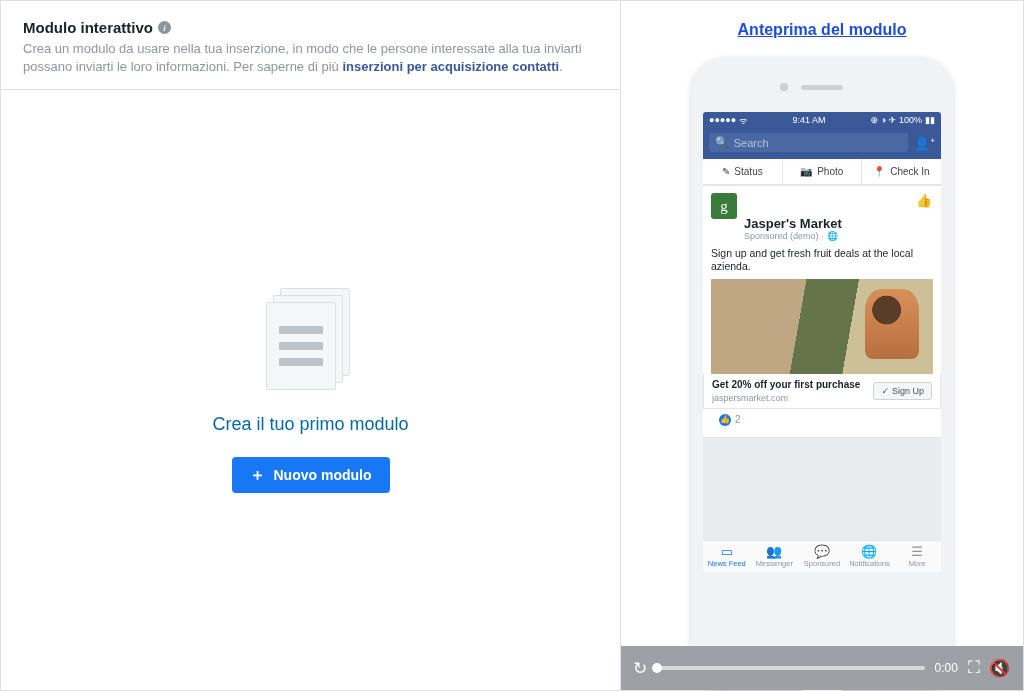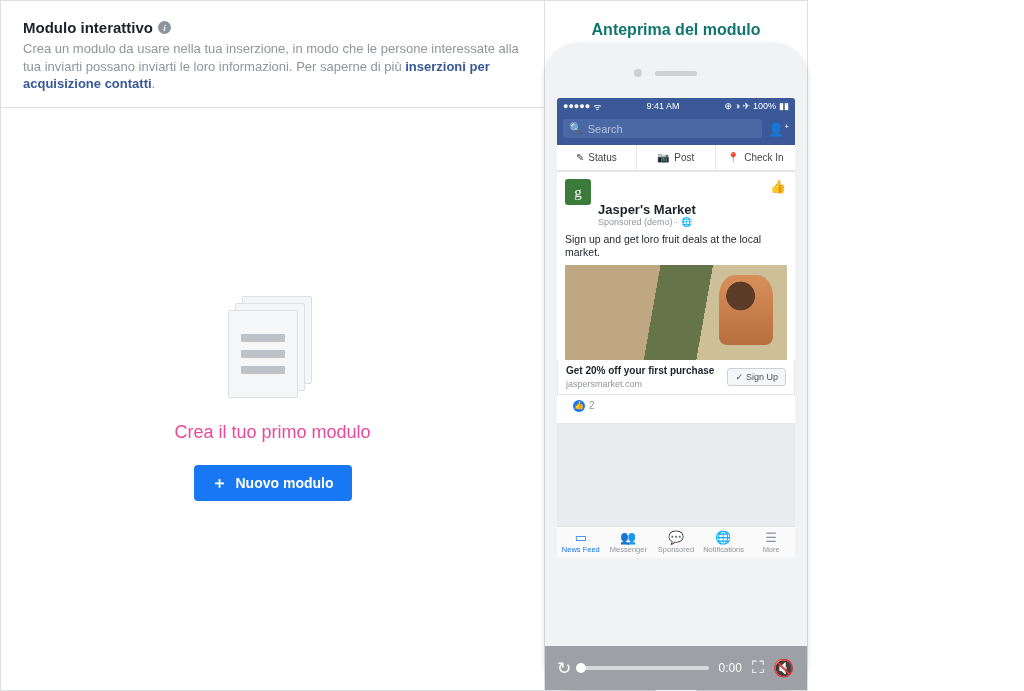--- a/index.html
+++ b/index.html
@@ -4,21 +4,21 @@
 <style>
   * { box-sizing: border-box; margin: 0; padding: 0; }
   body {
     font-family: Helvetica, Arial, sans-serif;
     background: #fff;
     color: #1c1e21;
     font-size: 14px;
   }
   .container {
     display: flex;
-    width: 808px;
+    width: 1024px;
     height: 691px;
     border: 1px solid #dddfe2;
   }
   .left-panel {
     width: 620px;
     border-right: 1px solid #dddfe2;
     display: flex;
     flex-direction: column;
   }
   .left-header {
@@ -72,21 +72,21 @@
     border: 1px solid #dddfe2;
     border-radius: 2px;
   }
   .doc-page.back  { left: 14px; top: 0; }
   .doc-page.mid   { left: 7px;  top: 7px; }
   .doc-page.front { left: 0;    top: 14px; display: flex; flex-direction: column; justify-content: center; gap: 8px; padding: 0 12px; }
   .doc-page.front div { height: 8px; background: #bec3c9; border-radius: 1px; }
 
   .empty-title {
     font-size: 18px;
-    color: #ec4899;
+    color: #0369a1;
     margin-bottom: 22px;
   }
   .new-module-btn {
     background: #1877f2;
     color: #fff;
     border: none;
     font-weight: 600;
     font-size: 14px;
     padding: 10px 18px;
     border-radius: 4px;
@@ -99,24 +99,25 @@
 
   
   .right-panel {
     flex: 1;
     display: flex;
     flex-direction: column;
     align-items: center;
     padding-top: 20px;
   }
   .preview-title {
-    color: #0f766e;
+    color: #1d4ed8;
     font-weight: bold;
     font-size: 16px;
-    margin-bottom: 4px;
+    margin-bottom: 18px;
+    text-decoration: underline;
   }
   .phone-area {
     position: relative;
     width: 100%;
     flex: 1;
     display: flex;
     justify-content: center;
   }
   .phone-frame {
     width: 262px;
@@ -333,42 +334,42 @@
             <span class="friend-icon">👤⁺</span>
           </div>
 
           <div class="composer-tabs">
             <div class="ctab">
                 <span>✎</span>
                 <span>Status</span>
               </div>
             <div class="ctab">
                 <span>📷</span>
-                <span>Post</span>
+                <span>Photo</span>
               </div>
             <div class="ctab">
                 <span>📍</span>
                 <span>Check In</span>
               </div>
           </div>
 
 
           <div class="card">
             <div class="card-head">
               <div class="avatar">g</div>
               <div>
                 <div class="card-name">Jasper's Market</div>
                 <div class="card-sub">
                   <span>Sponsored (demo) ·</span>
                     <span>🌐</span>
                 </div>
               </div>
               <span class="like-icon">👍</span>
             </div>
-            <div class="card-text">Sign up and get loro fruit deals at the local market.</div>
+            <div class="card-text">Sign up and get fresh fruit deals at the local azienda.</div>
             <div class="card-img"></div>
             <div class="card-cta">
               <div class="cta-text">
                 <b>Get 20% off your first purchase</b>
                 <span>jaspersmarket.com</span>
               </div>
               <div class="signup-btn">
                 <span>✓</span>
                 <span>Sign Up</span>
               </div>

